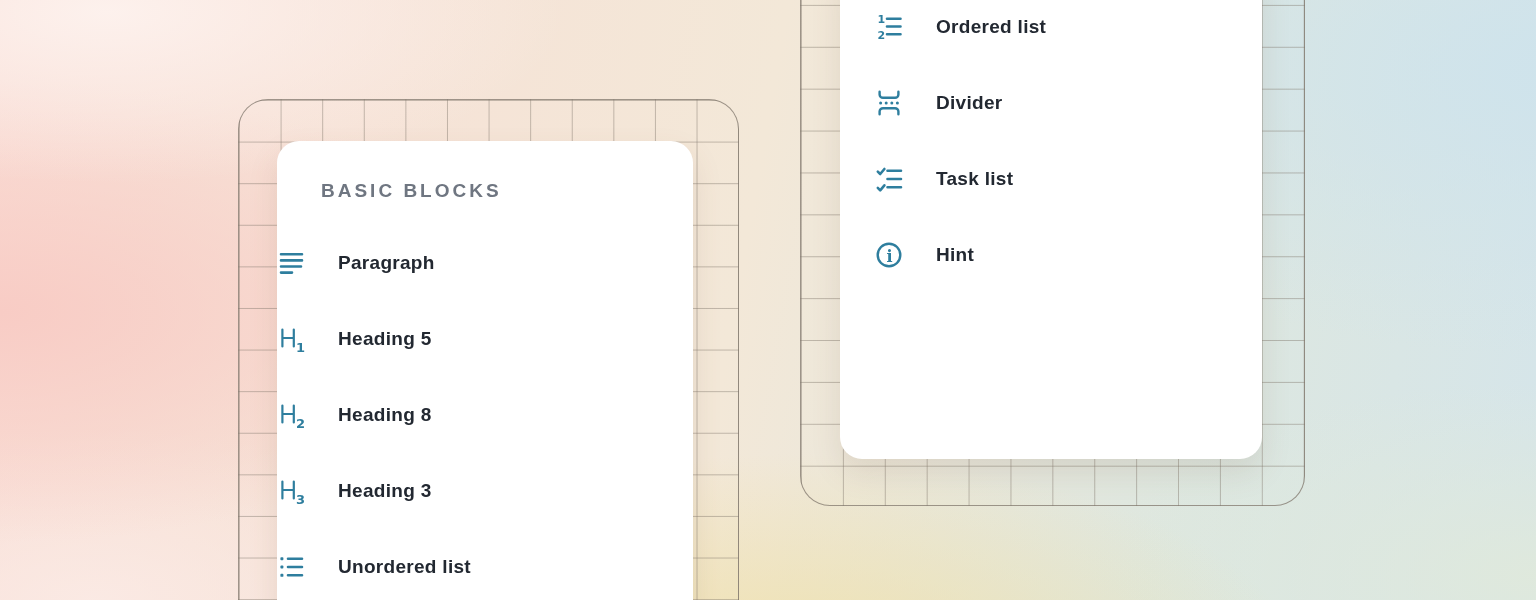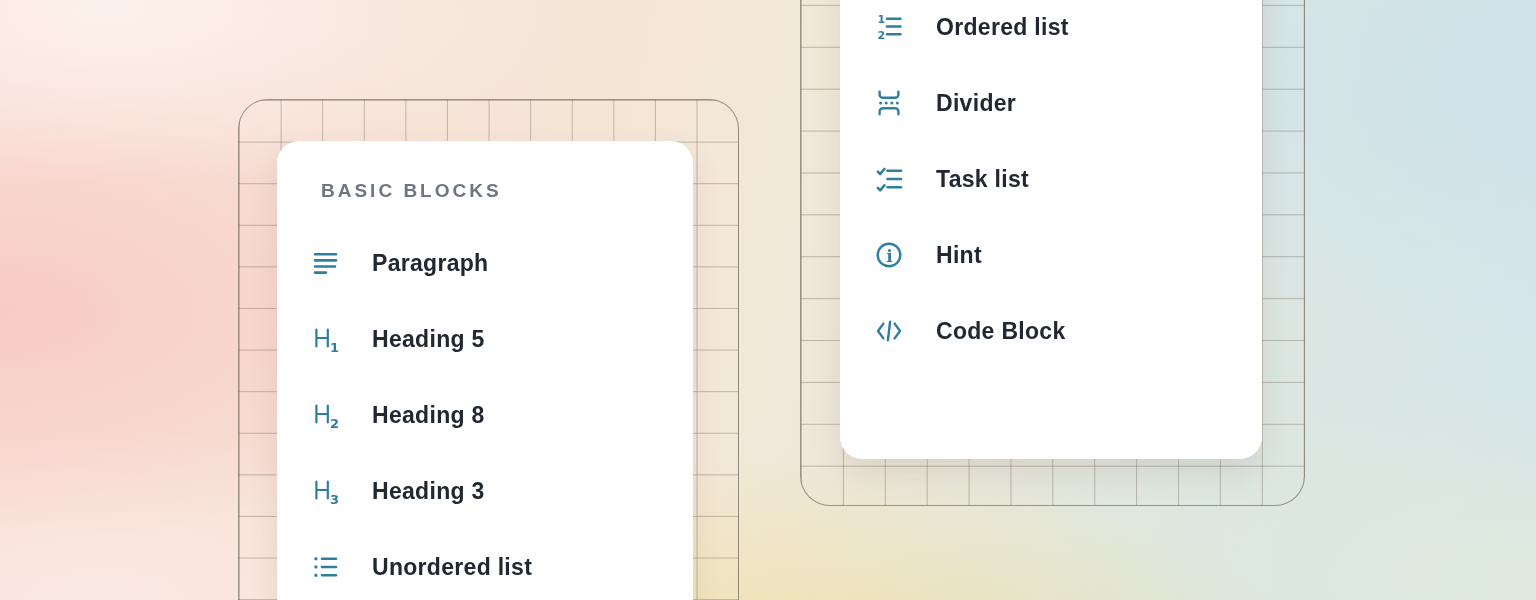--- a/index.html
+++ b/index.html
@@ -40,29 +40,29 @@
   .card-right { left:840px; top:-41px; width:422px; height:500px; padding-top:30px; }
 
   .card-header {
     margin:0 0 22px 44px;
     font-size:19px; line-height:24px; font-weight:700;
     letter-spacing:3px;
     color:var(--header-color, #6f7681);
   }
   .menu-item {
     display:flex; align-items:center;
-    height:76px; padding-left:34px;
+    height:76px; 
     cursor:pointer;
   }
   .card-right .menu-item { padding-left:35px; }
   .icon { width:28px; height:28px; flex:0 0 28px; color:var(--accent-color, #2e7e9e); }
   .icon svg { display:block; width:100%; height:100%; }
   .label {
     margin-left:33px;
-    font-size:23px; font-weight:600; letter-spacing:0.3px;
+    font-size:19px; font-weight:600; letter-spacing:0.3px;
     color:var(--label-color, #222831);
     white-space:nowrap;
   }
 </style>
 </head>
 <body>
 
 <div class="stage">
 
   <div class="panel panel-left"></div>
@@ -165,25 +165,15 @@
       <span class="icon">
         <svg viewBox="0 0 28 28" fill="none">
           <circle cx="14" cy="14" r="11.3" stroke="currentColor" stroke-width="2.4"></circle>
           <text x="14.5" y="20.5" font-size="16" font-weight="bold" text-anchor="middle" fill="currentColor" font-family="'DejaVu Serif', serif">i</text>
         </svg>
       </span>
       <span class="label">Hint</span>
     </div>
 
 
-    <div class="menu-item">
-      <span class="icon">
-        <svg viewBox="0 0 28 28" fill="none" stroke="currentColor" stroke-width="2.4" stroke-linecap="round" stroke-linejoin="round">
-          <path d="M8.4 6.6 L3 14 l5.4 7.4"></path>
-          <path d="M19.6 6.6 L25 14 l-5.4 7.4"></path>
-          <path d="M15.1 4.6 L12.9 23.4"></path>
-        </svg>
-      </span>
-      <span class="label">Code Block</span>
-    </div>
   </div>
 
 </div>
 
 </body></html>

